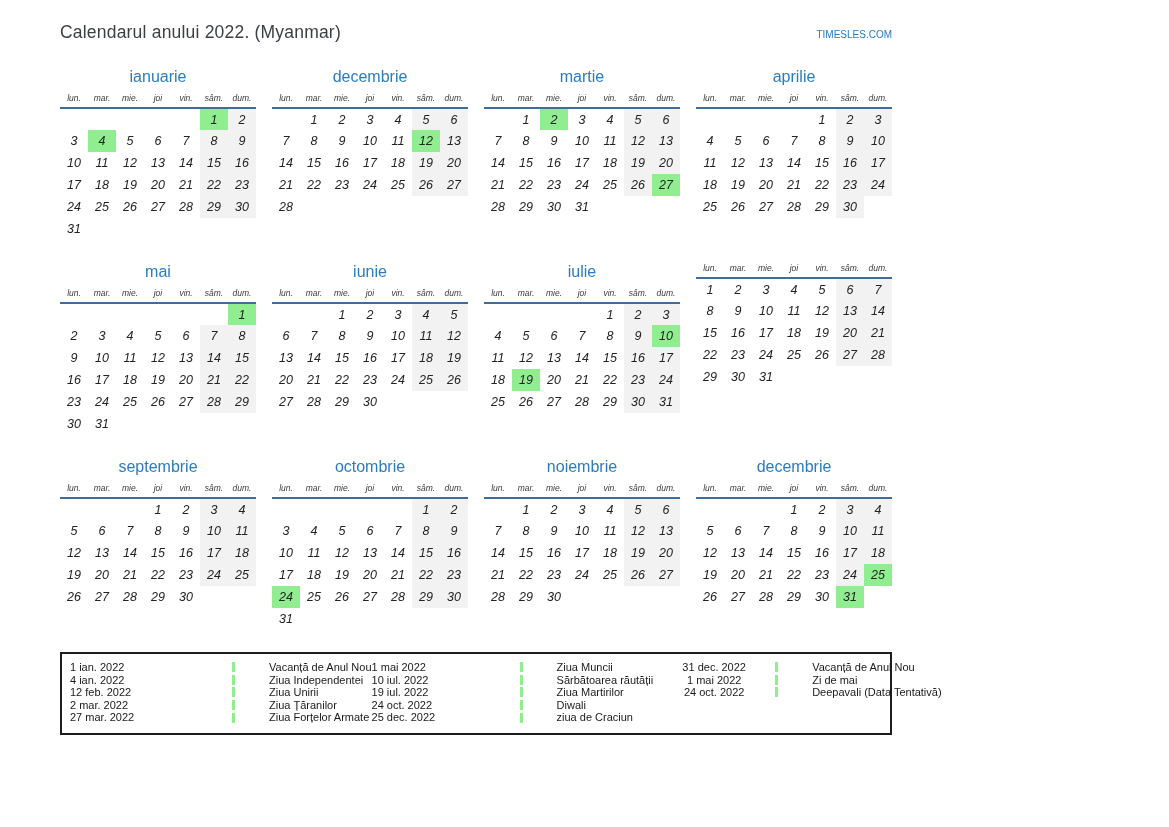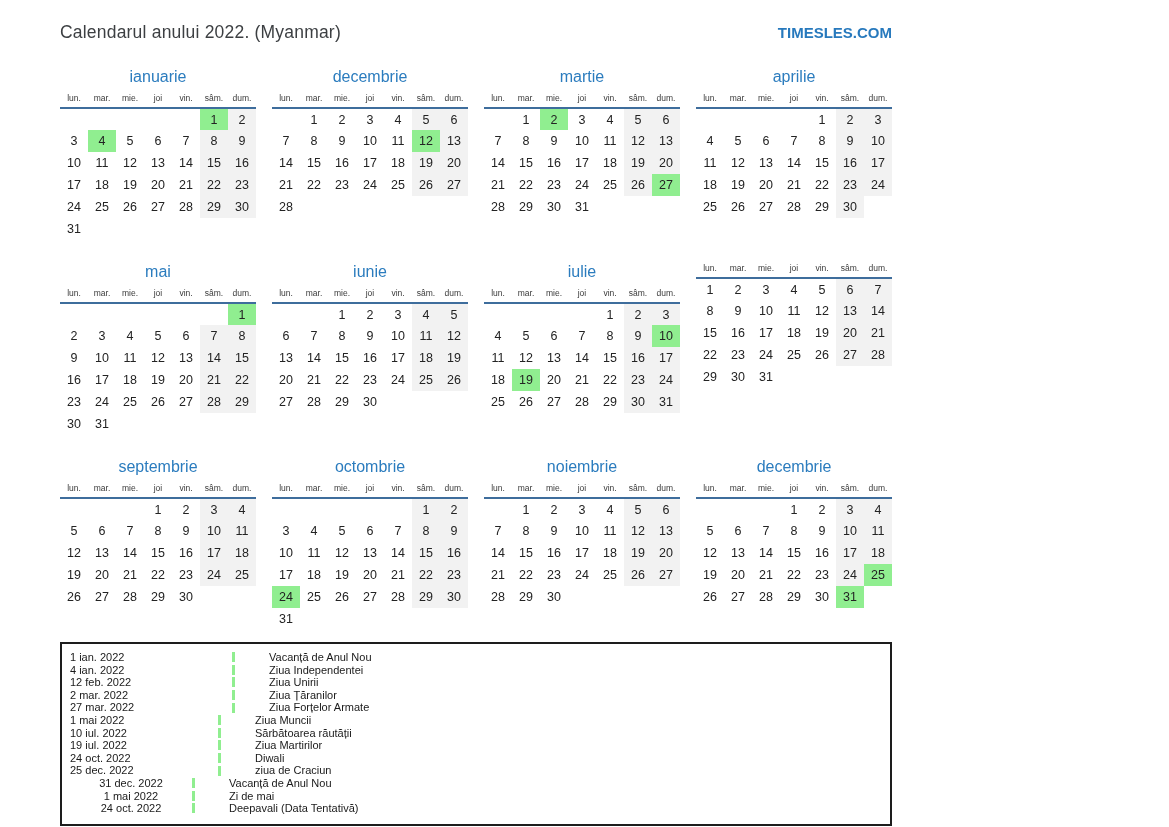--- a/index.html
+++ b/index.html
@@ -14,58 +14,57 @@
 
   
   .topbar {
     display: flex; justify-content: space-between; align-items: baseline;
     padding-top: 22px;
   }
   .page-title {
     font-size: 17.5px; font-weight: 500; color: #3c3f42; letter-spacing: .2px;
   }
   .site-link {
-    font-size: 15px; font-weight: 700; color: var(--link-blue, #2779bd);
+    font-size: 10px; font-weight: 400; color: var(--link-blue, #2779bd);
     text-decoration: none; cursor: pointer;
   }
 
   
   .months-grid {
     margin-top: 25px;
     display: grid;
     grid-template-columns: repeat(4, 1fr);
     column-gap: 16px;
     row-gap: 20px;
   }
   .month { min-height: 175px; }
   .month-title {
     text-align: center; color: var(--accent-blue, #2b7cbe);
     font-size: 16px; font-weight: 400; height: 22px; margin-bottom: 3px;
   }
-  table.month-table { width: 100%; border-collapse: collapse; table-layout: fixed; }
+  table.month-table { width: 100%; border-collapse: collapse; table-layout: fixed; font-style: italic; }
   .month-table th {
     font-size: 8.5px; font-weight: 400; color: #3a3a3a;
     padding-bottom: 4px; text-align: center;
     border-bottom: 2.5px solid var(--rule-blue, #3e6d9c);
   }
   .month-table td {
     height: 22px; text-align: center; vertical-align: middle;
     font-size: 12.5px; color: #232323;
   }
   td.we  { background: var(--weekend-gray, #f2f2f2); }
   td.hol { background: var(--holiday-green, #90ee90); }
 
   
   .legend-box {
-    margin-top: 9px;
+    margin-top: 19px;
     border: 2px solid #1d1d1d;
     min-height: 73px;
     display: flex;
     padding: 7px 20px 9px 8px;
-    flex-direction: column;
   }
   .legend-group { display: flex; }
   .legend-group .dates-col { display: flex; flex-direction: column; }
   .legend-group .names-col { display: flex; flex-direction: column; }
   .g1 { width: 367px; }
   .g2 { width: 341px; }
   .g3 { flex: 1; text-align: center; }
   .g1 .dates-col { width: 162px; }
   .g2 .dates-col { width: 148px; }
   .g3 .dates-col { width: 122px; }

